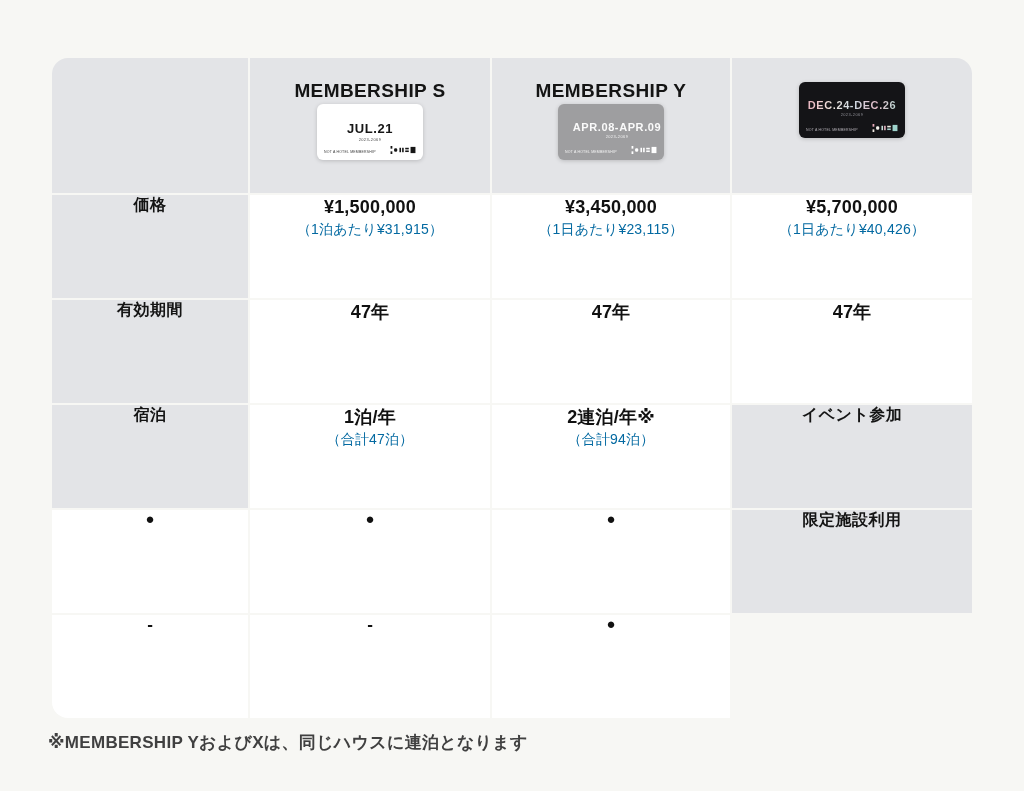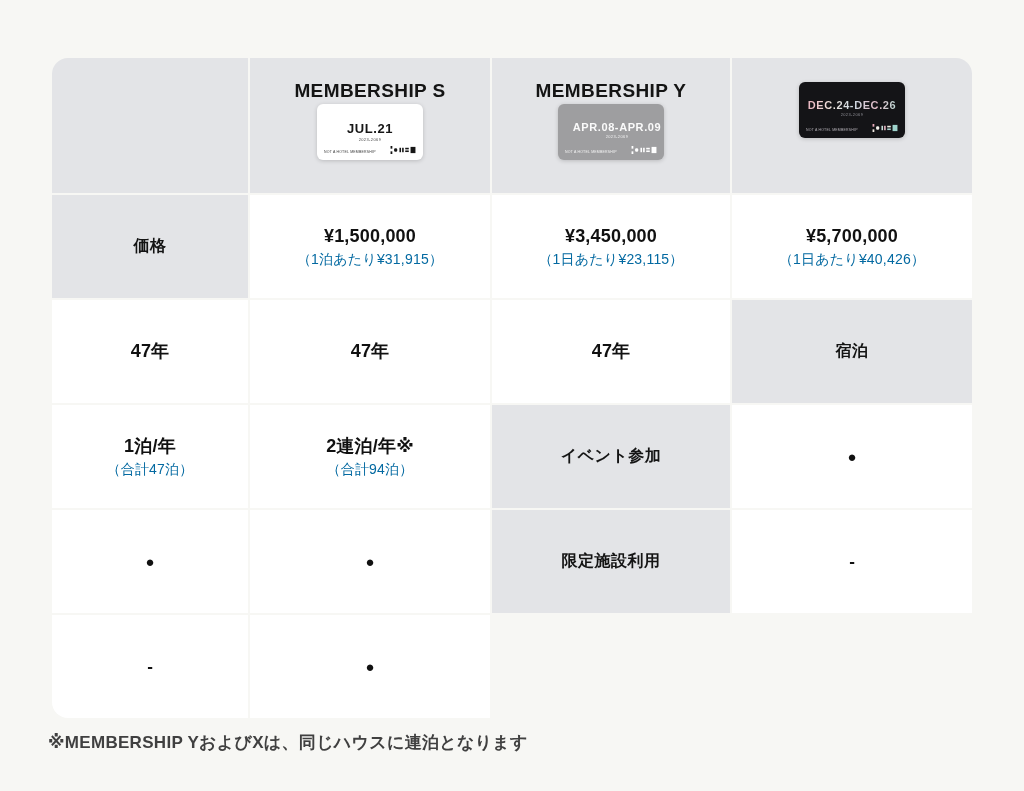--- a/index.html
+++ b/index.html
@@ -15,21 +15,21 @@
   .table-grid {
     position:absolute; left:52px; top:58px;
     width:920px; height:660px;
     display:grid;
     grid-template-columns:196px 240px 238px 240px;
     grid-template-rows:135px repeat(5,103px);
     gap:2px;
     border-radius:16px;
     overflow:hidden;
   }
-  .cell { display:flex; flex-direction:column; align-items:center; justify-content:center; text-align:center; }
+  .cell { display:flex; flex-direction:column; align-items:center; text-align:center; }
   .cell.gray  { background:#e3e4e7; }
   .cell.white { background:#ffffff; }
 
   
   .cell.head { justify-content:flex-start; padding-top:22px; }
   .plan-title { font-size:19px; font-weight:700; letter-spacing:.4px; color:#141414; }
 
   
   .card {
     width:106px; height:56px; border-radius:6px;
@@ -164,20 +164,23 @@
   </div>
   <div class="cell white">
     <div class="main">¥3,450,000</div>
     <div class="sub">（1日あたり¥23,115）</div>
   </div>
   <div class="cell white">
     <div class="main">¥5,700,000</div>
     <div class="sub">（1日あたり¥40,426）</div>
   </div>
 
+  <div class="cell gray">
+    <div class="row-label">有効期間</div>
+  </div>
   <div class="cell white">
     <div class="main">47年</div>
   </div>
   <div class="cell white">
     <div class="main">47年</div>
   </div>
   <div class="cell white">
     <div class="main">47年</div>
   </div>
 

